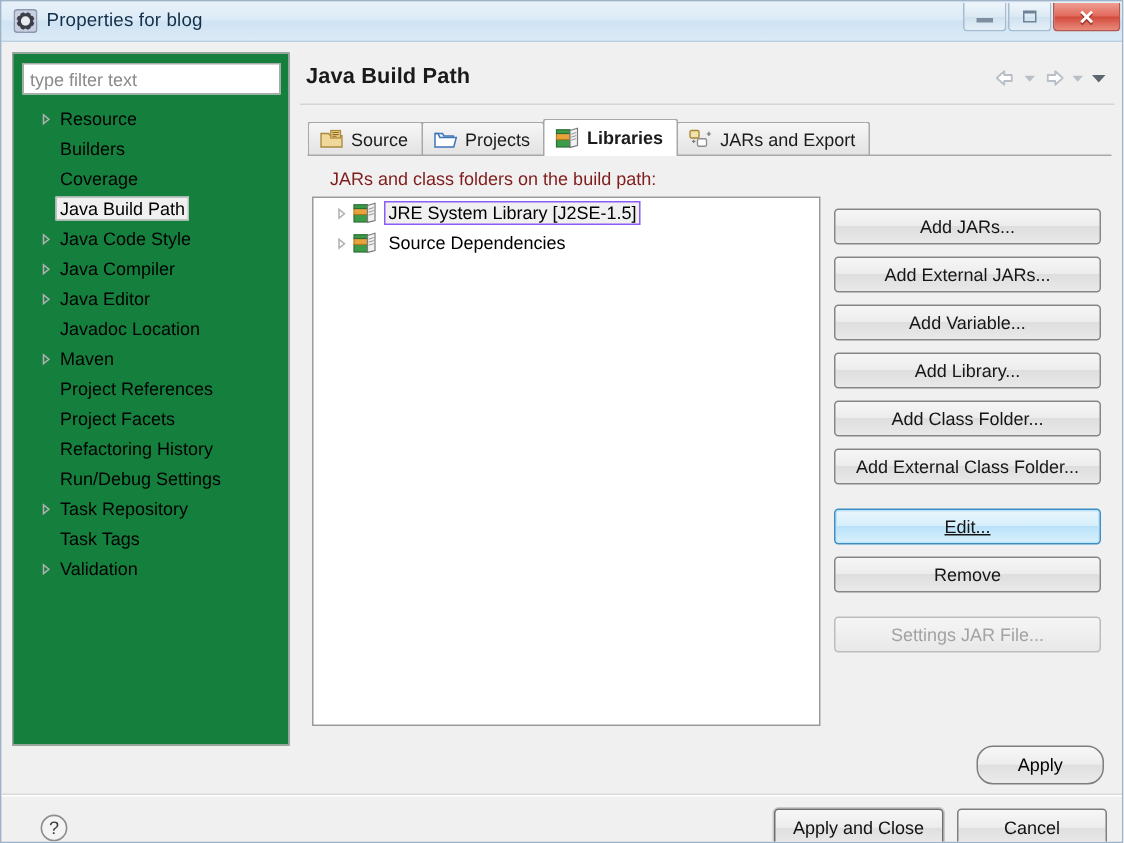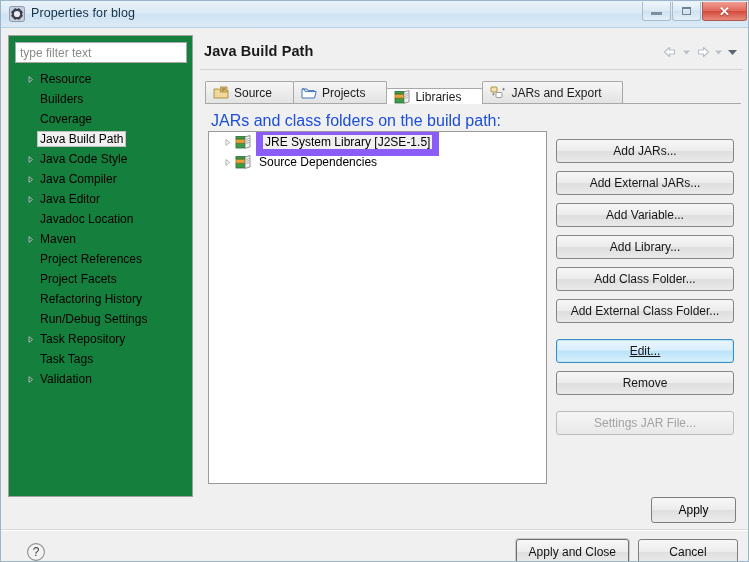--- a/index.html
+++ b/index.html
@@ -165,48 +165,49 @@
   
   .tabstrip {
     position: absolute; left: 5px; top: 44px;
     width: 536px; height: 25px;
     display: flex; align-items: flex-end;
   }
   .tab {
     height: 23px;
     box-sizing: border-box;
     display: flex; align-items: center;
-    padding: 0 21px 0 7px;
+    padding: 0 9px 0 7px;
     border: 1px solid #a8a8a8;
     border-bottom: none;
     background: linear-gradient(to bottom, #f6f6f6 0%, #ececec 50%, #e2e2e2 100%);
     font-size: 12px;
     color: #1b1b1b;
     margin-right: -1px;
     white-space: nowrap;
     position: relative;
     border-radius: 2px 2px 0 0;
   }
   .tab.active {
-    height: 16px;
+    height: 25px;
     background: #ffffff;
     border-color: #a8a8a8;
     z-index: 5;
+    font-weight: bold;
   }
   .tab .tabicon { margin-right: 5px; display: flex; align-items: center; }
 
   .tab-underline {
     position: absolute; left: 5px; top: 68px;
     width: 536px; height: 1px; background: #a8a8a8;
   }
 
   
   .hint {
-    position: absolute; left: 11px; top: 77px;
-    font-size: 16px; color: #1d4ed8;
+    position: absolute; left: 20px; top: 77px;
+    font-size: 12px; color: #7f1d1d;
   }
   .libtree {
     position: absolute; left: 8px; top: 96px;
     width: 339px; height: 353px;
     background: #fff;
     border: 1px solid #9a9a9a;
     box-sizing: border-box;
     overflow: hidden;
   }
   .libnode {
@@ -219,21 +220,21 @@
     width: 15px; flex: 0 0 15px;
     display: flex; align-items: center; justify-content: center;
   }
   .libnode .licon { margin-right: 5px; display: flex; align-items: center; }
   .libnode .llabel {
     font-size: 12px; color: #000;
     padding: 1px 3px; line-height: 14px;
   }
   .libnode.selected .llabel {
     background: #f0f0f0;
-    border: 7px solid #8b5cf6;
+    border: 1px solid #8b5cf6;
     padding: 0 2px;
   }
 
   
   .btncol {
     position: absolute; left: 356px; top: 104px;
     width: 178px;
     display: flex; flex-direction: column;
   }
   .btn {
@@ -262,21 +263,21 @@
   }
   .gap-sm { height: 8px; }
   .gap-lg { height: 16px; }
 
   
   .apply-btn {
     position: absolute; right: 7px; top: 462px;
     width: 85px; height: 26px;
     box-sizing: border-box;
     border: 1px solid #7e7e7e;
-    border-radius: 3px;
+    border-radius: 11px;
     background: linear-gradient(to bottom, #f7f7f7 0%, #ededed 48%, #dfdfdf 50%, #ebebeb 100%);
     font-size: 12px;
     display: flex; align-items: center; justify-content: center;
     cursor: default;
   }
 
   .footer-sep {
     position: absolute; left: 0; top: 501px;
     width: 749px; height: 1px;
     background: #d9d9d9;

